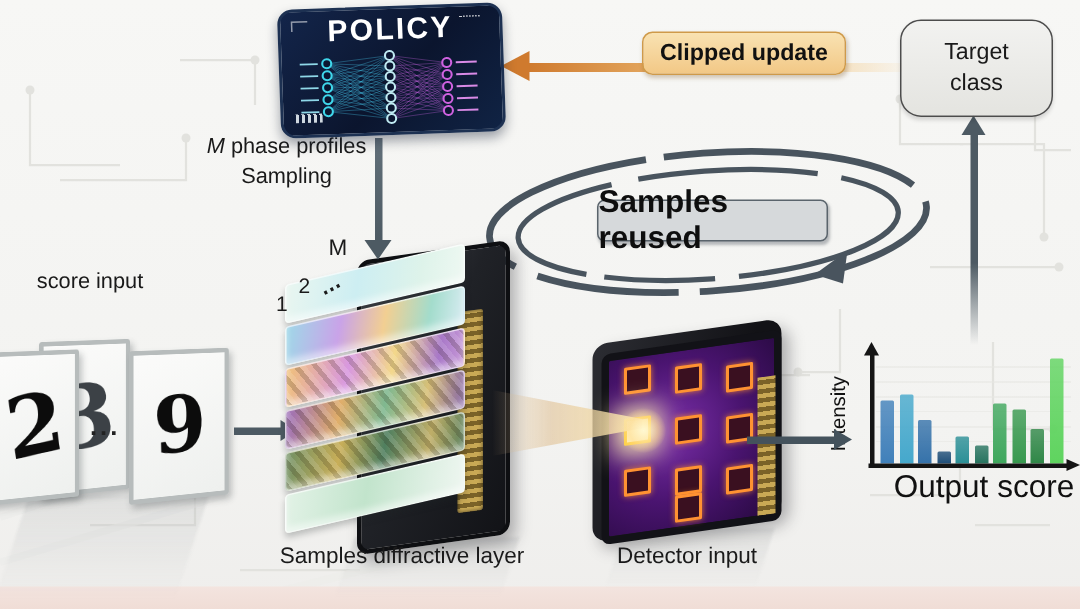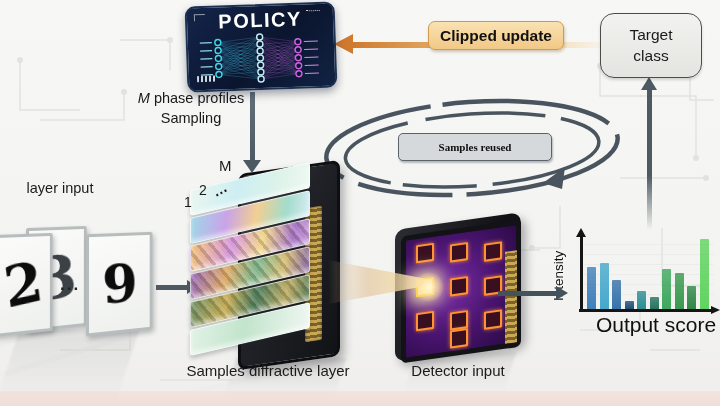--- a/index.html
+++ b/index.html
@@ -138,21 +138,21 @@
     border-right:19px solid #cf7a2e;}
   #clipped-box{left:428px;top:21px;width:134px;height:27px;z-index:9;
     background:linear-gradient(180deg,#f9e2b2,#f2c886);border:1.5px solid #cf9a4a;
     border-radius:7px;display:flex;align-items:center;justify-content:center;
     font-weight:bold;font-size:15.5px;color:#111;
     box-shadow:1px 2px 3px rgba(120,80,30,.3);}
   #samples-ellipse{left:322px;top:96px;z-index:5;}
   #samples-box{left:398px;top:133px;width:152px;height:26px;z-index:6;
     background:#d6d9db;border:1.5px solid #5a646c;border-radius:5px;
     display:flex;align-items:center;justify-content:center;font-weight:bold;
-    font-size:11px;color:#0e0e0e;box-shadow:1px 2px 2px rgba(60,70,80,.35);font-family:Liberation Serif, serif;}
+    font-size:21px;color:#0e0e0e;box-shadow:1px 2px 2px rgba(60,70,80,.35);}
   .txt{white-space:pre;}
 </style>
 </head>
 <body>
 
 <div id="fig">
 
   <svg id="bg-circuit" class="abs" width="720" height="406">
     <g fill="none" stroke="#e2e2de" stroke-width="1.5">
       <path d="M600,66 v30 h42"></path>
@@ -298,21 +298,21 @@
   </div>
 
   <div id="sampling-label" class="abs">
     <div><i>M</i><span class="txt"> phase profiles</span></div>
     <div>Sampling</div>
   </div>
   <div id="arrow-policy-stack" class="abs"></div>
   <div id="arrow-policy-stack-head" class="abs"></div>
 
   <div id="input-label" class="abs">
-    <div>layer input</div>
+    <div>score input</div>
   </div>
   <div id="tile-back" class="abs tile">
       <span>3</span>
     </div>
   <div id="tile-front" class="abs tile">
       <span>2</span>
     </div>
   <div id="tile-dots" class="abs">...</div>
   <div id="tile-last" class="abs tile">
       <span>9</span>

